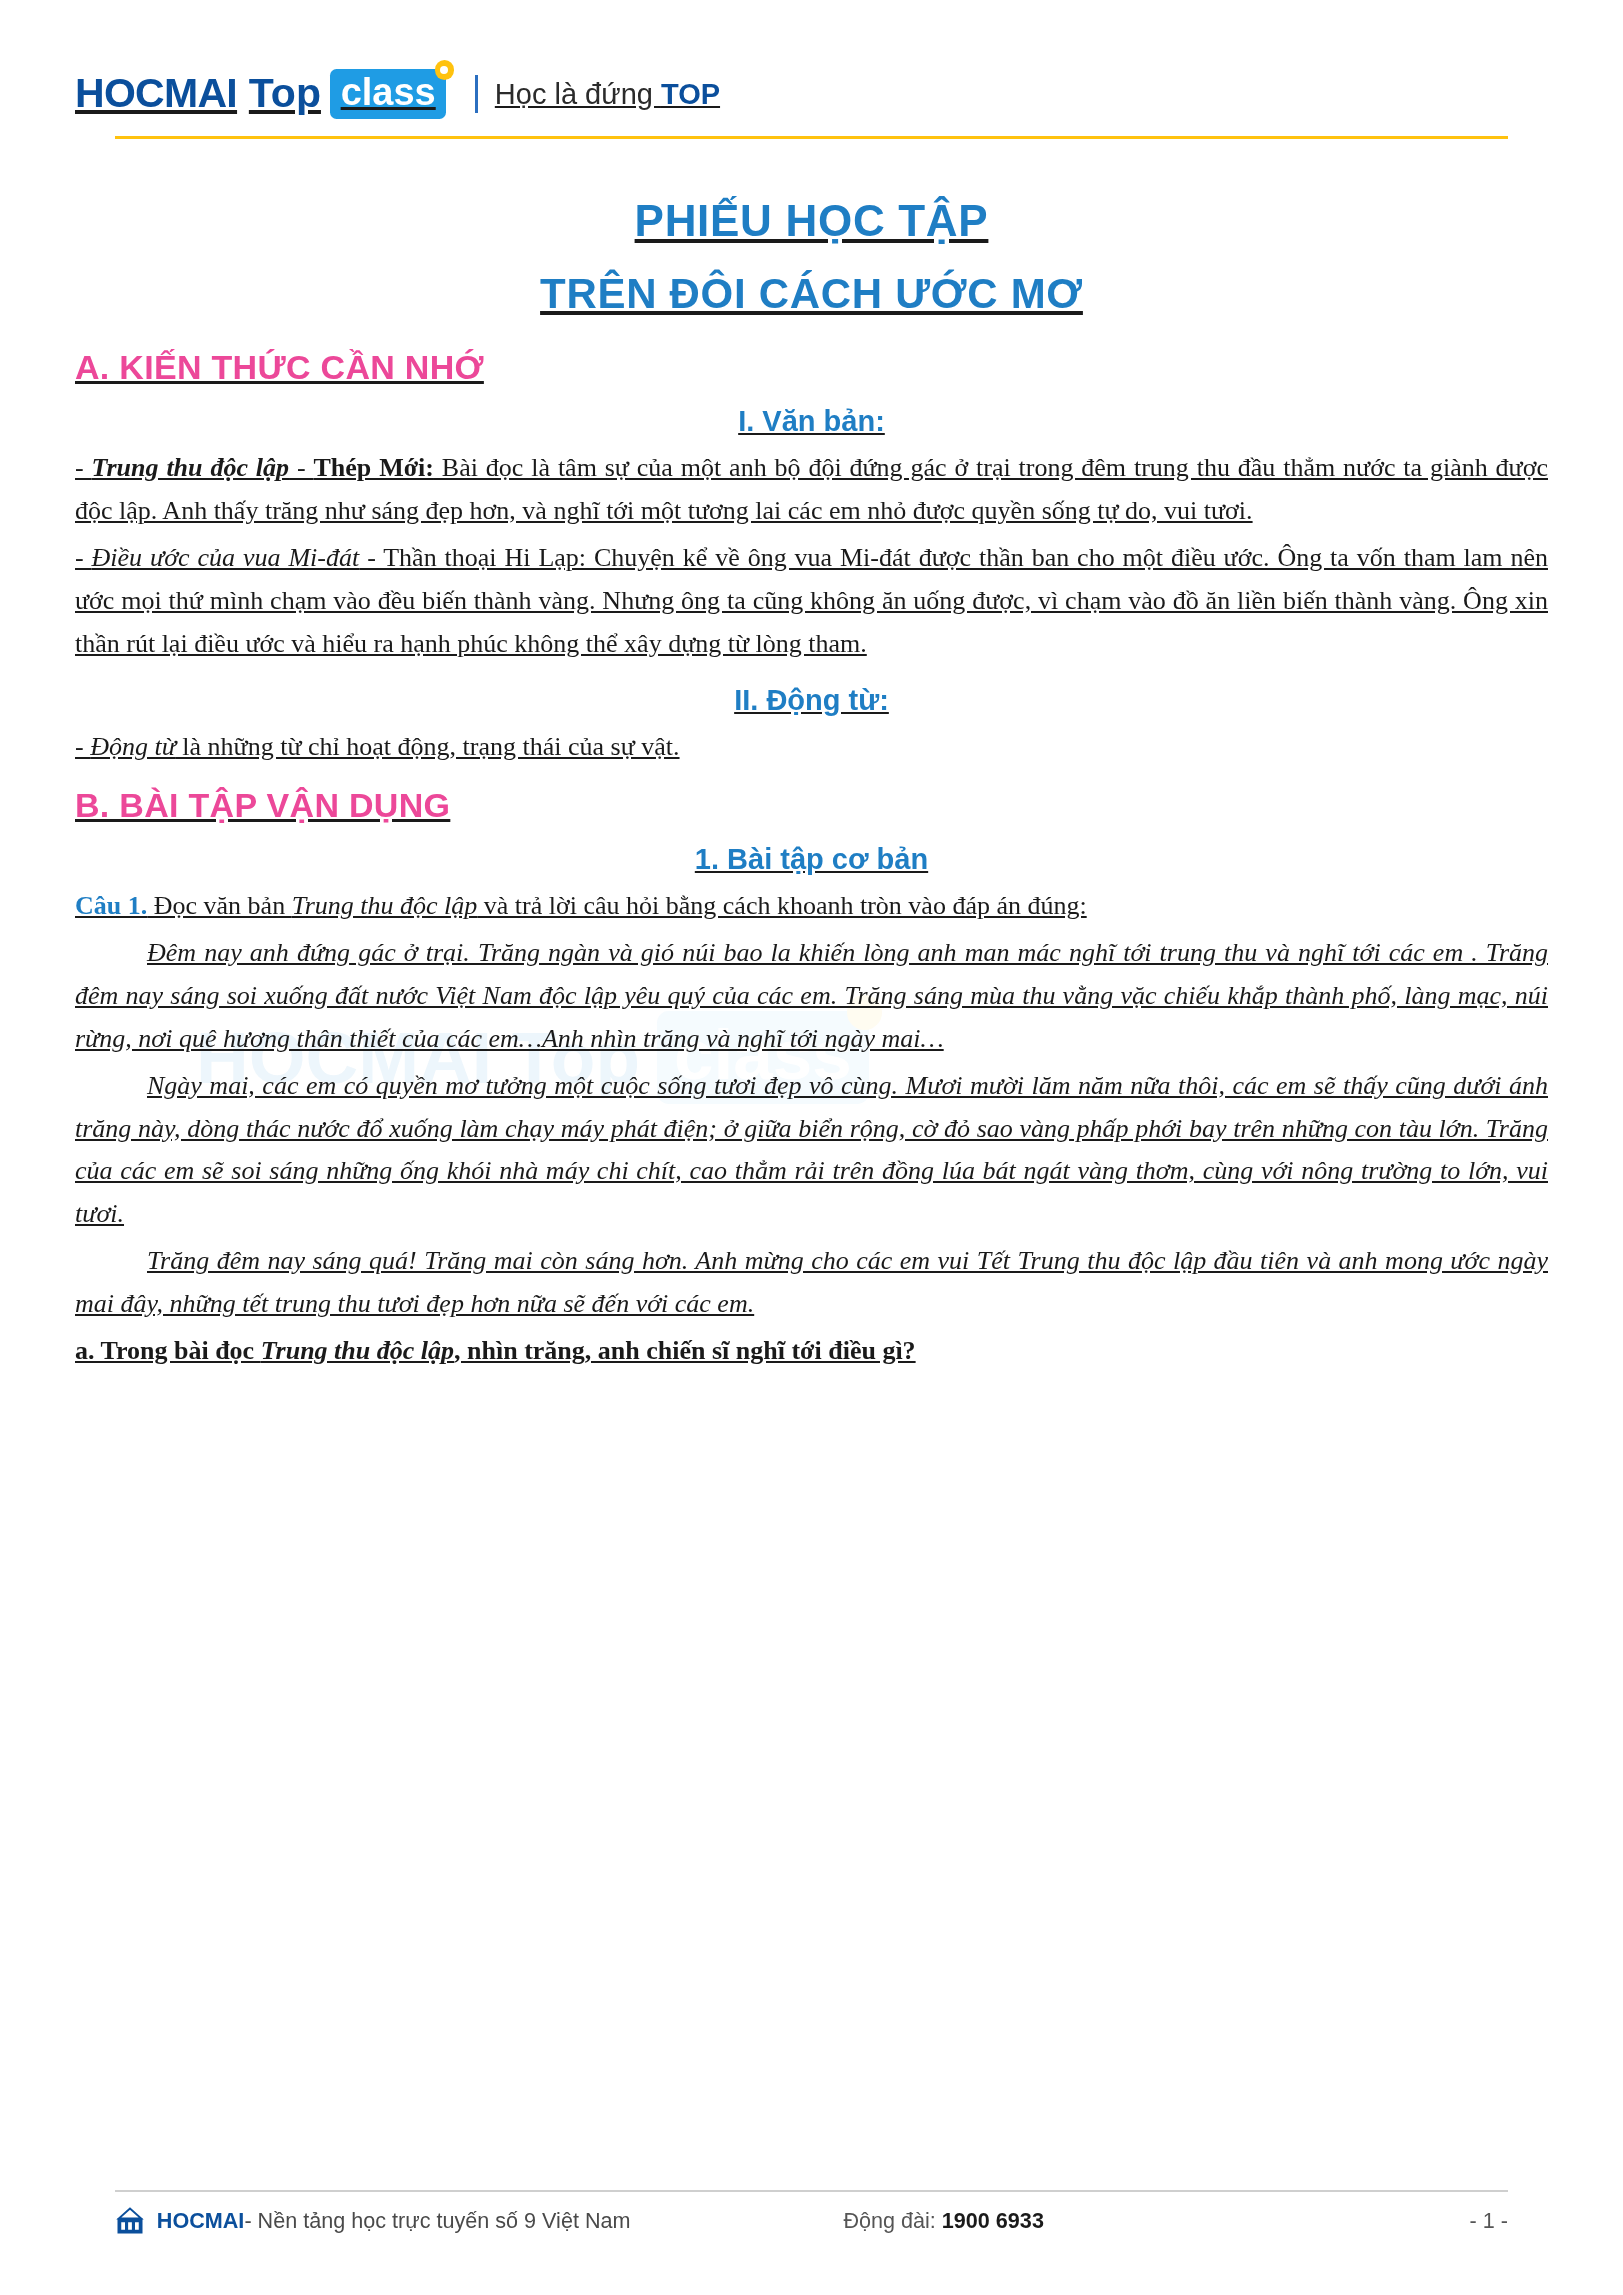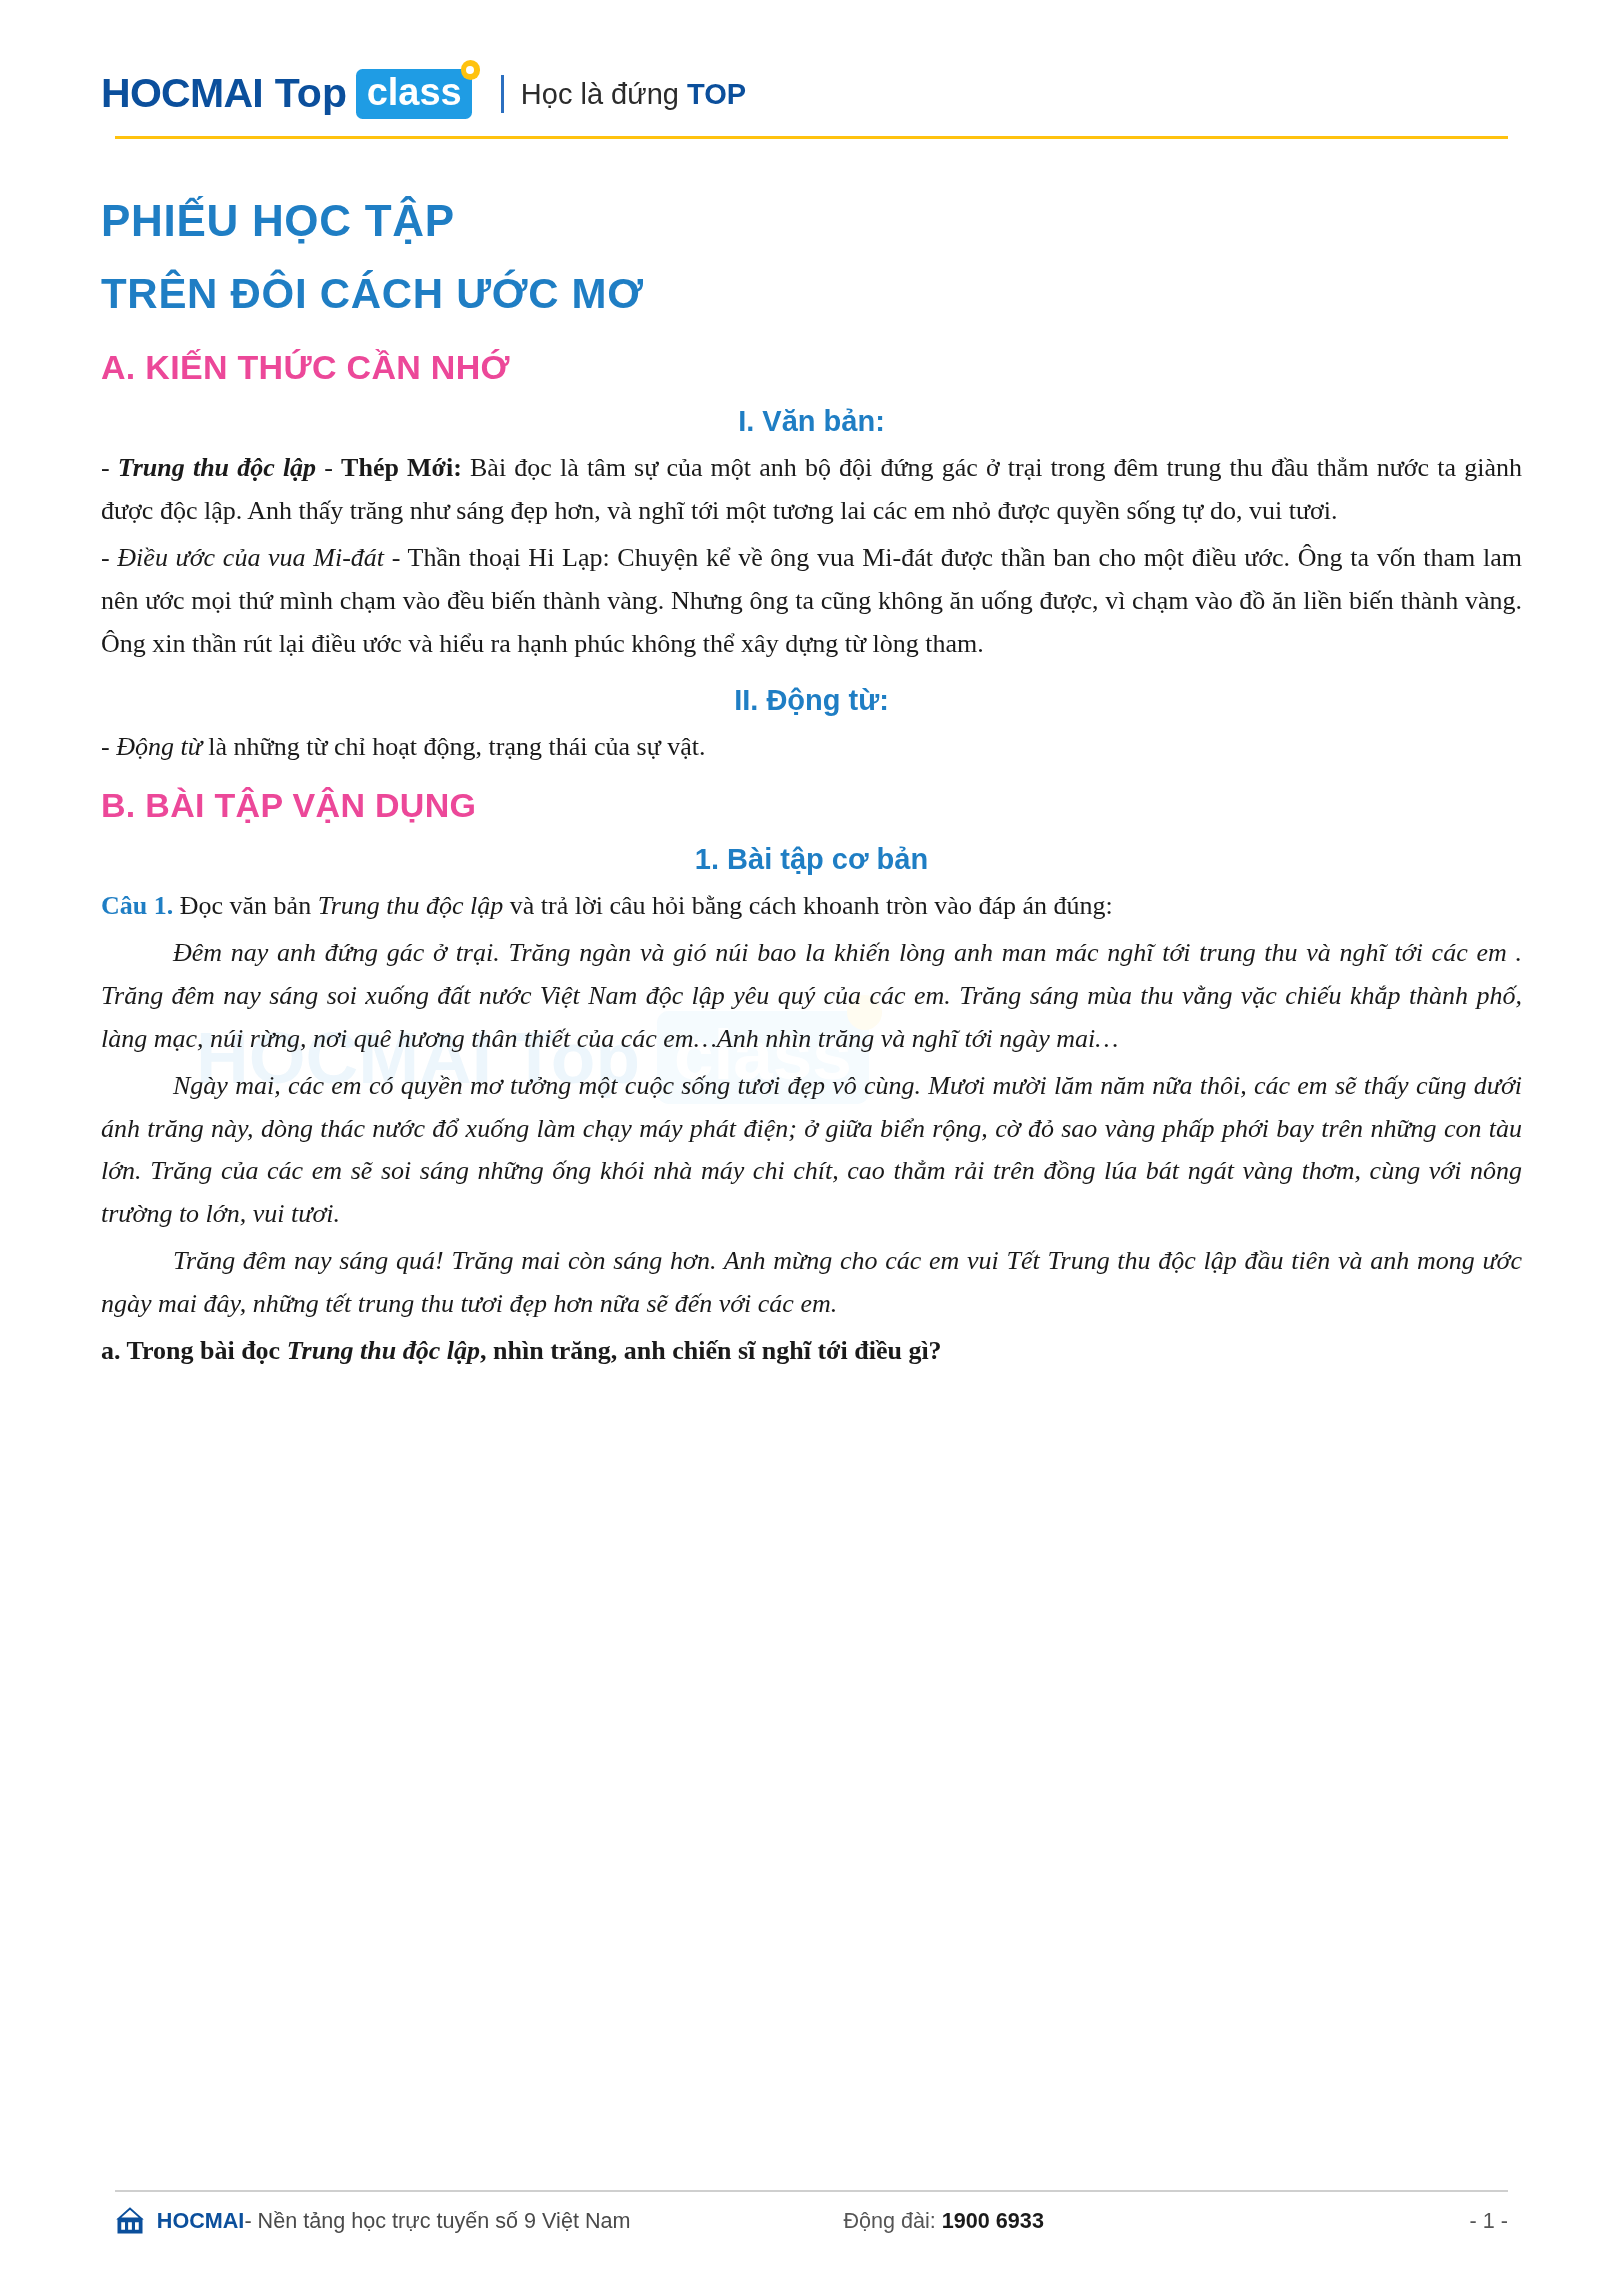--- a/index.html
+++ b/index.html
@@ -13,21 +13,22 @@
     font-family: "Liberation Serif", serif;
     color: #1a1a1a;
     position: relative;
     overflow: hidden;
   }
   .page {
     position: relative;
     width: 1623px;
     height: 2295px;
     box-sizing: border-box;
-    padding: 0 101px;
+    padding: 0 75px;
+    text-decoration: underline;
   }
 
   
   .header {
     position: relative;
     height: 137px;
     display: flex;
     align-items: center;
     padding-top: 51px;
     box-sizing: border-box;
@@ -150,20 +151,21 @@
   }
 
   
   .content {
     position: relative;
     z-index: 2;
     padding-top: 59px;
   }
   h1.doc-title, h1.doc-subtitle {
     font-family: "Liberation Sans", sans-serif;
+    text-align: center;
     color: #1f7ec4;
     font-weight: bold;
     margin: 0;
     letter-spacing: 0.7px;
   }
   h1.doc-title {
     font-size: 44px;
     margin-bottom: 23.6px;
   }
   h1.doc-subtitle {

